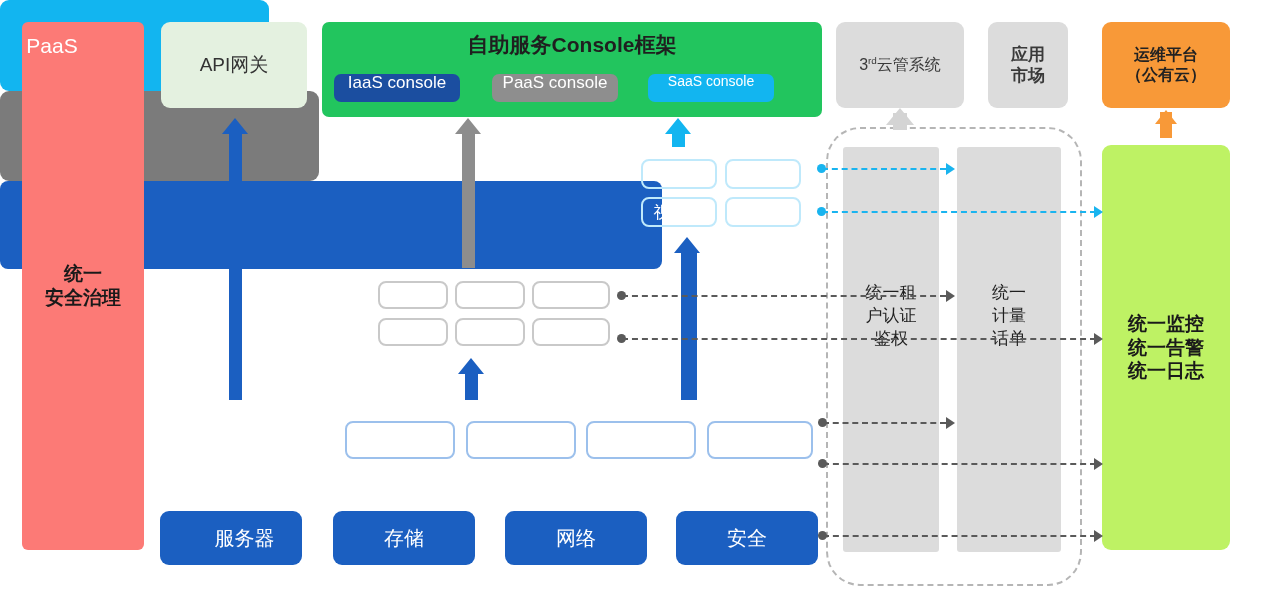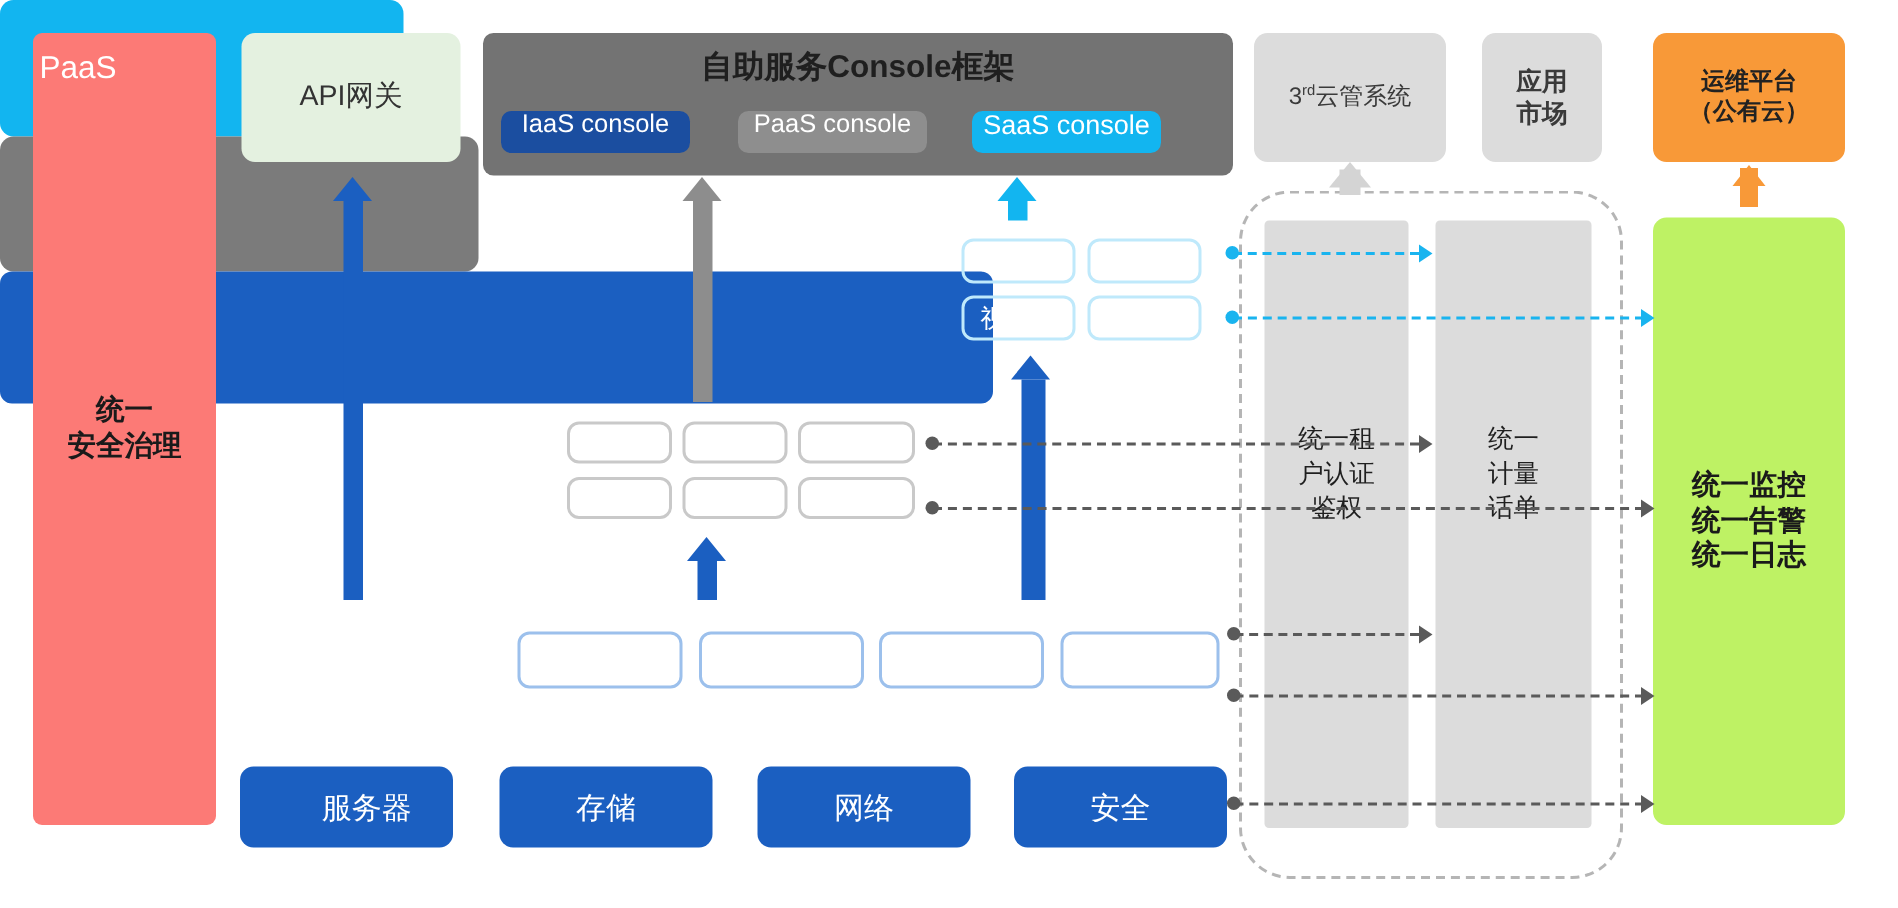--- a/index.html
+++ b/index.html
@@ -11,25 +11,25 @@
         text-align:center;border-radius:7px;line-height:1;}
 
   
   #sec{left:22px;top:22px;width:122px;height:528px;background:#fc7a76;color:#1a1a1a;
        font-size:19px;font-weight:700;border-radius:6px;}
 
   
   #apigw{left:161px;top:22px;width:146px;height:86px;background:#e4f1e0;color:#333;font-size:19px;}
 
   
-  #console{left:322px;top:22px;width:500px;height:95px;background:#737373;display:block;border-radius:7px;}
+  #console{left:322px;top:22px;width:500px;height:95px;background:#22c55e;display:block;border-radius:7px;}
   #console-title{position:absolute;left:0;right:0;top:10px;text-align:center;color:#1f1f1f;font-size:21px;font-weight:700;}
   #c-iaas{left:334px;top:74px;width:126px;height:28px;background:#1b4ea0;color:#fff;font-size:17px;}
   #c-paas{left:492px;top:74px;width:126px;height:28px;background:#8e8e8e;color:#fff;font-size:17px;}
-  #c-saas{left:648px;top:74px;width:126px;height:28px;background:#12b5f0;color:#fff;font-size:18px;}
+  #c-saas{left:648px;top:74px;width:126px;height:28px;background:#12b5f0;color:#fff;font-size:14px;}
 
   
   #third{left:836px;top:22px;width:128px;height:86px;background:#dcdcdc;color:#3a3a3a;font-size:16px;}
   #appmkt{left:988px;top:22px;width:80px;height:86px;background:#dcdcdc;color:#3a3a3a;font-size:17px;font-weight:600;}
 
   
   #ops-top{left:1102px;top:22px;width:128px;height:86px;background:#f89938;color:#222;font-size:16px;font-weight:600;}
   #ops-side{left:1102px;top:145px;width:128px;height:405px;background:#bef264;color:#1a1a1a;font-size:19px;font-weight:700;}
 
   

